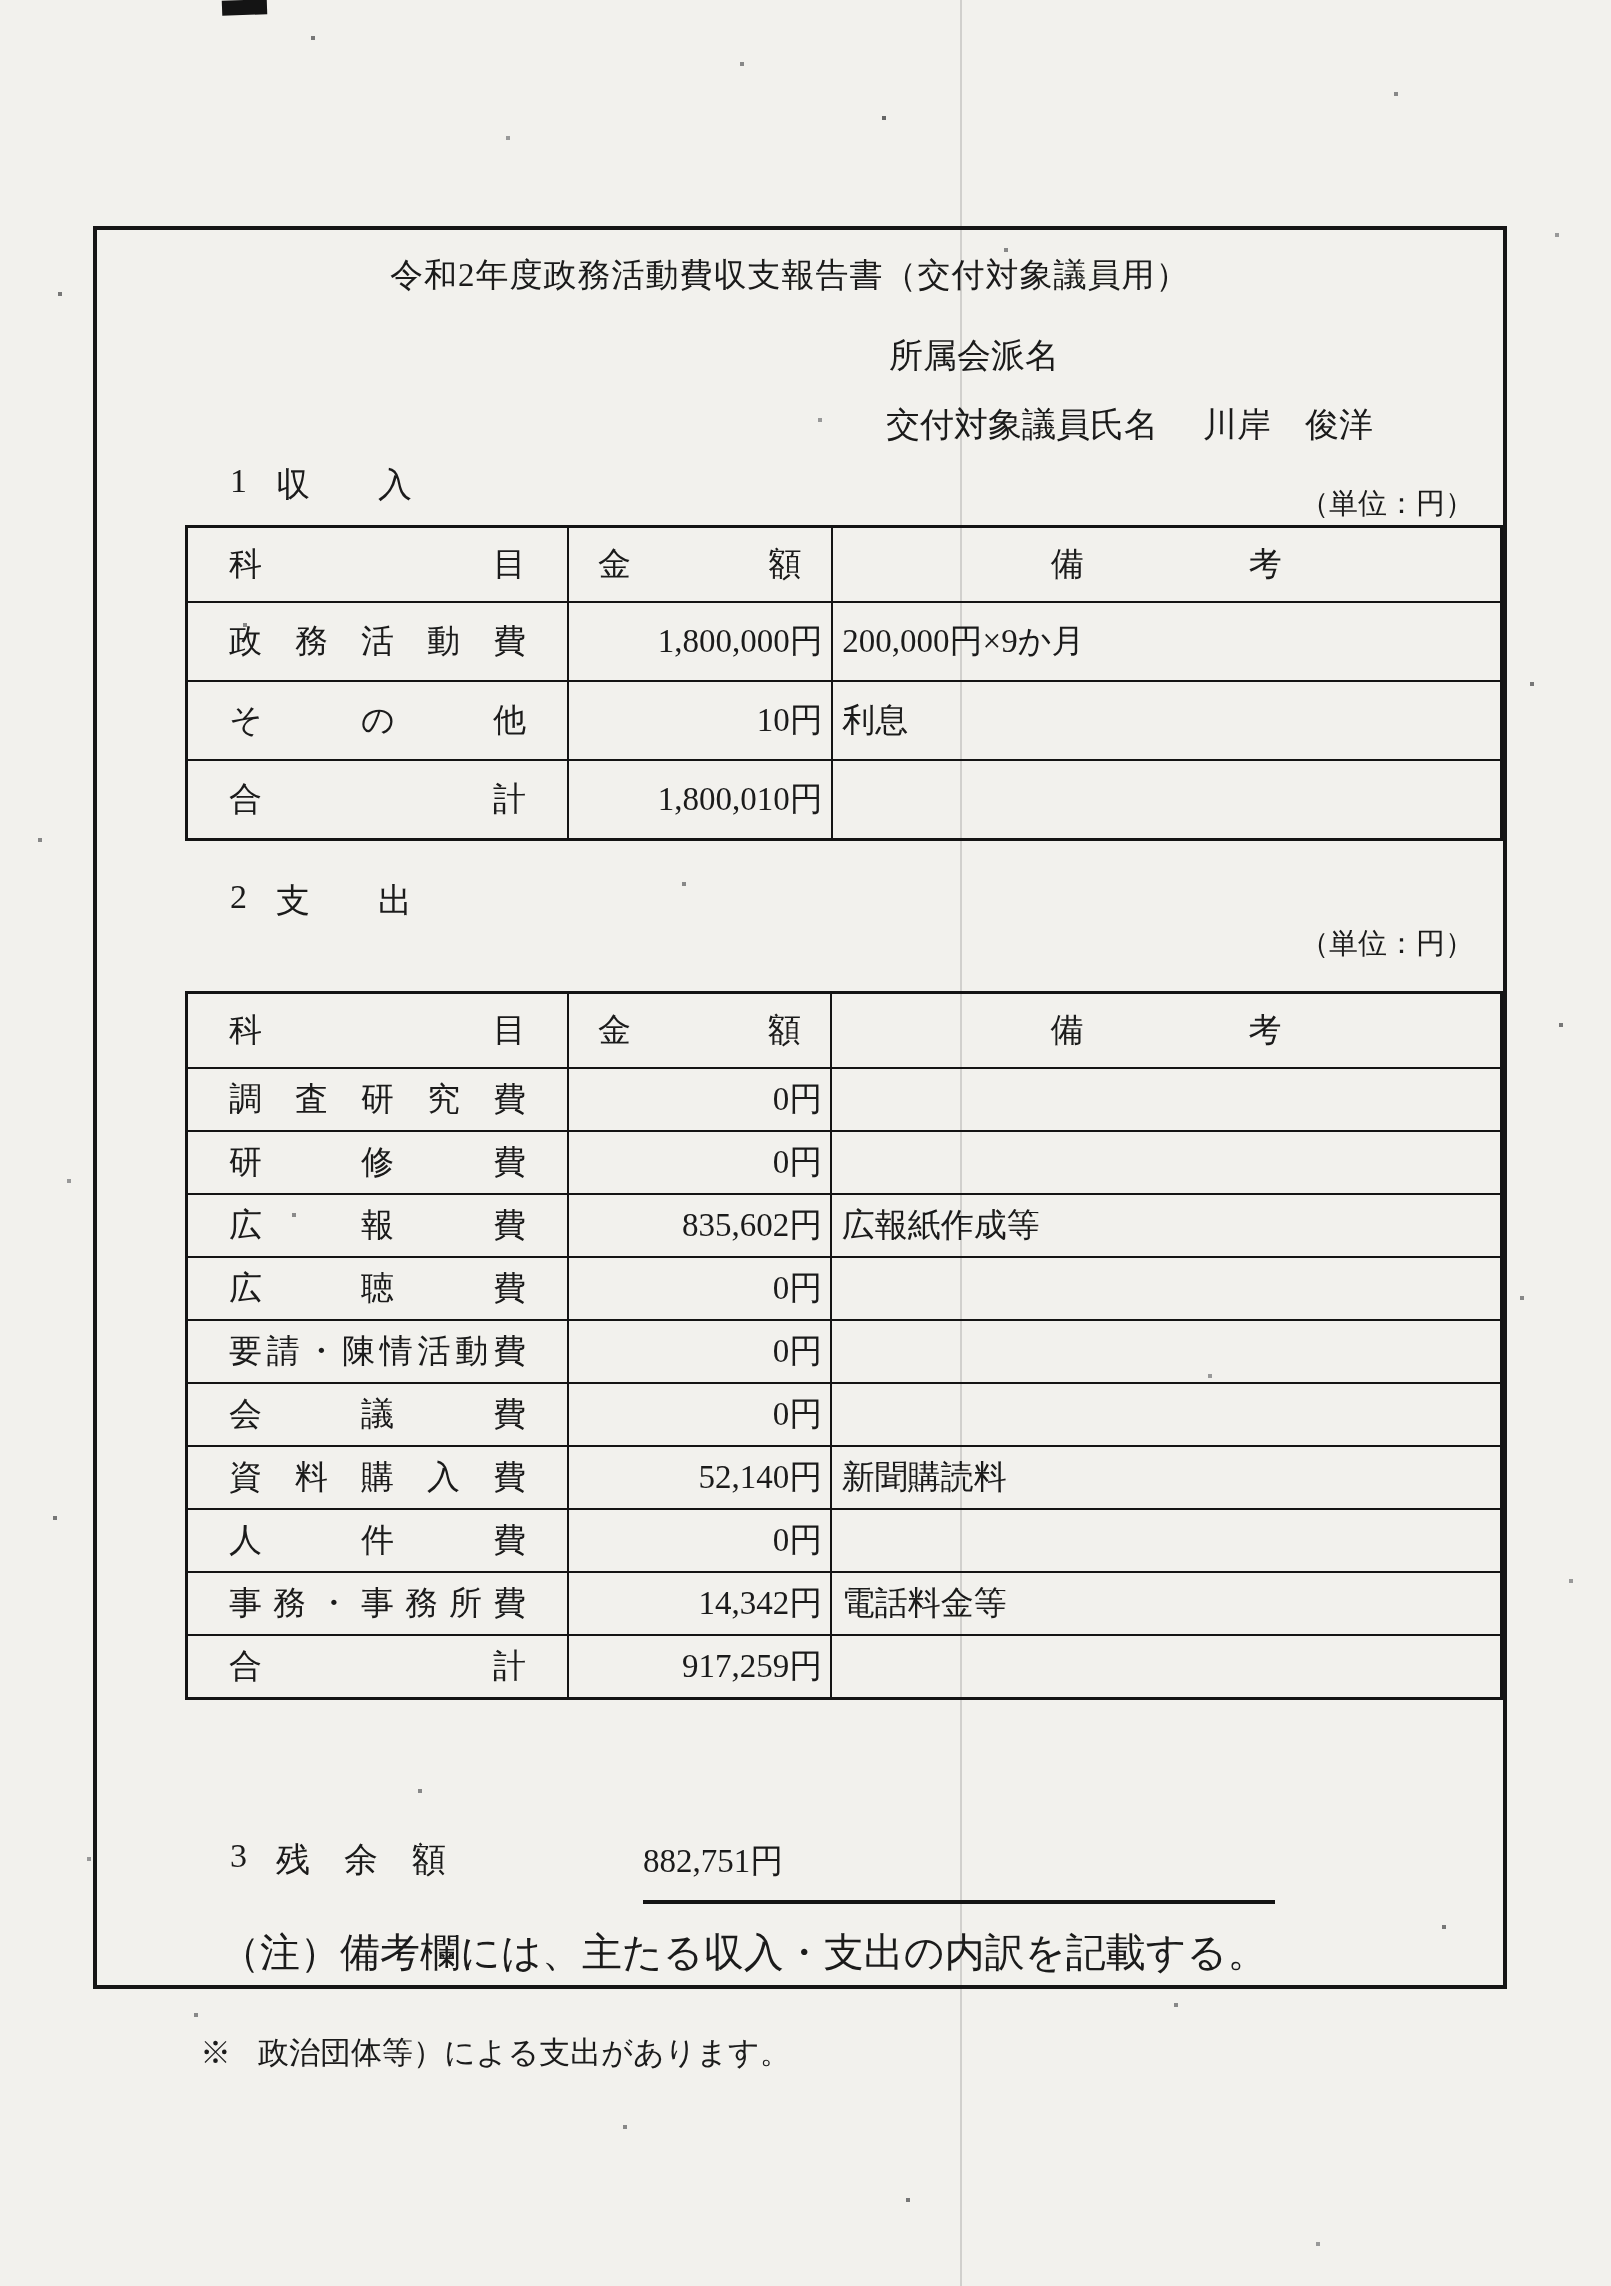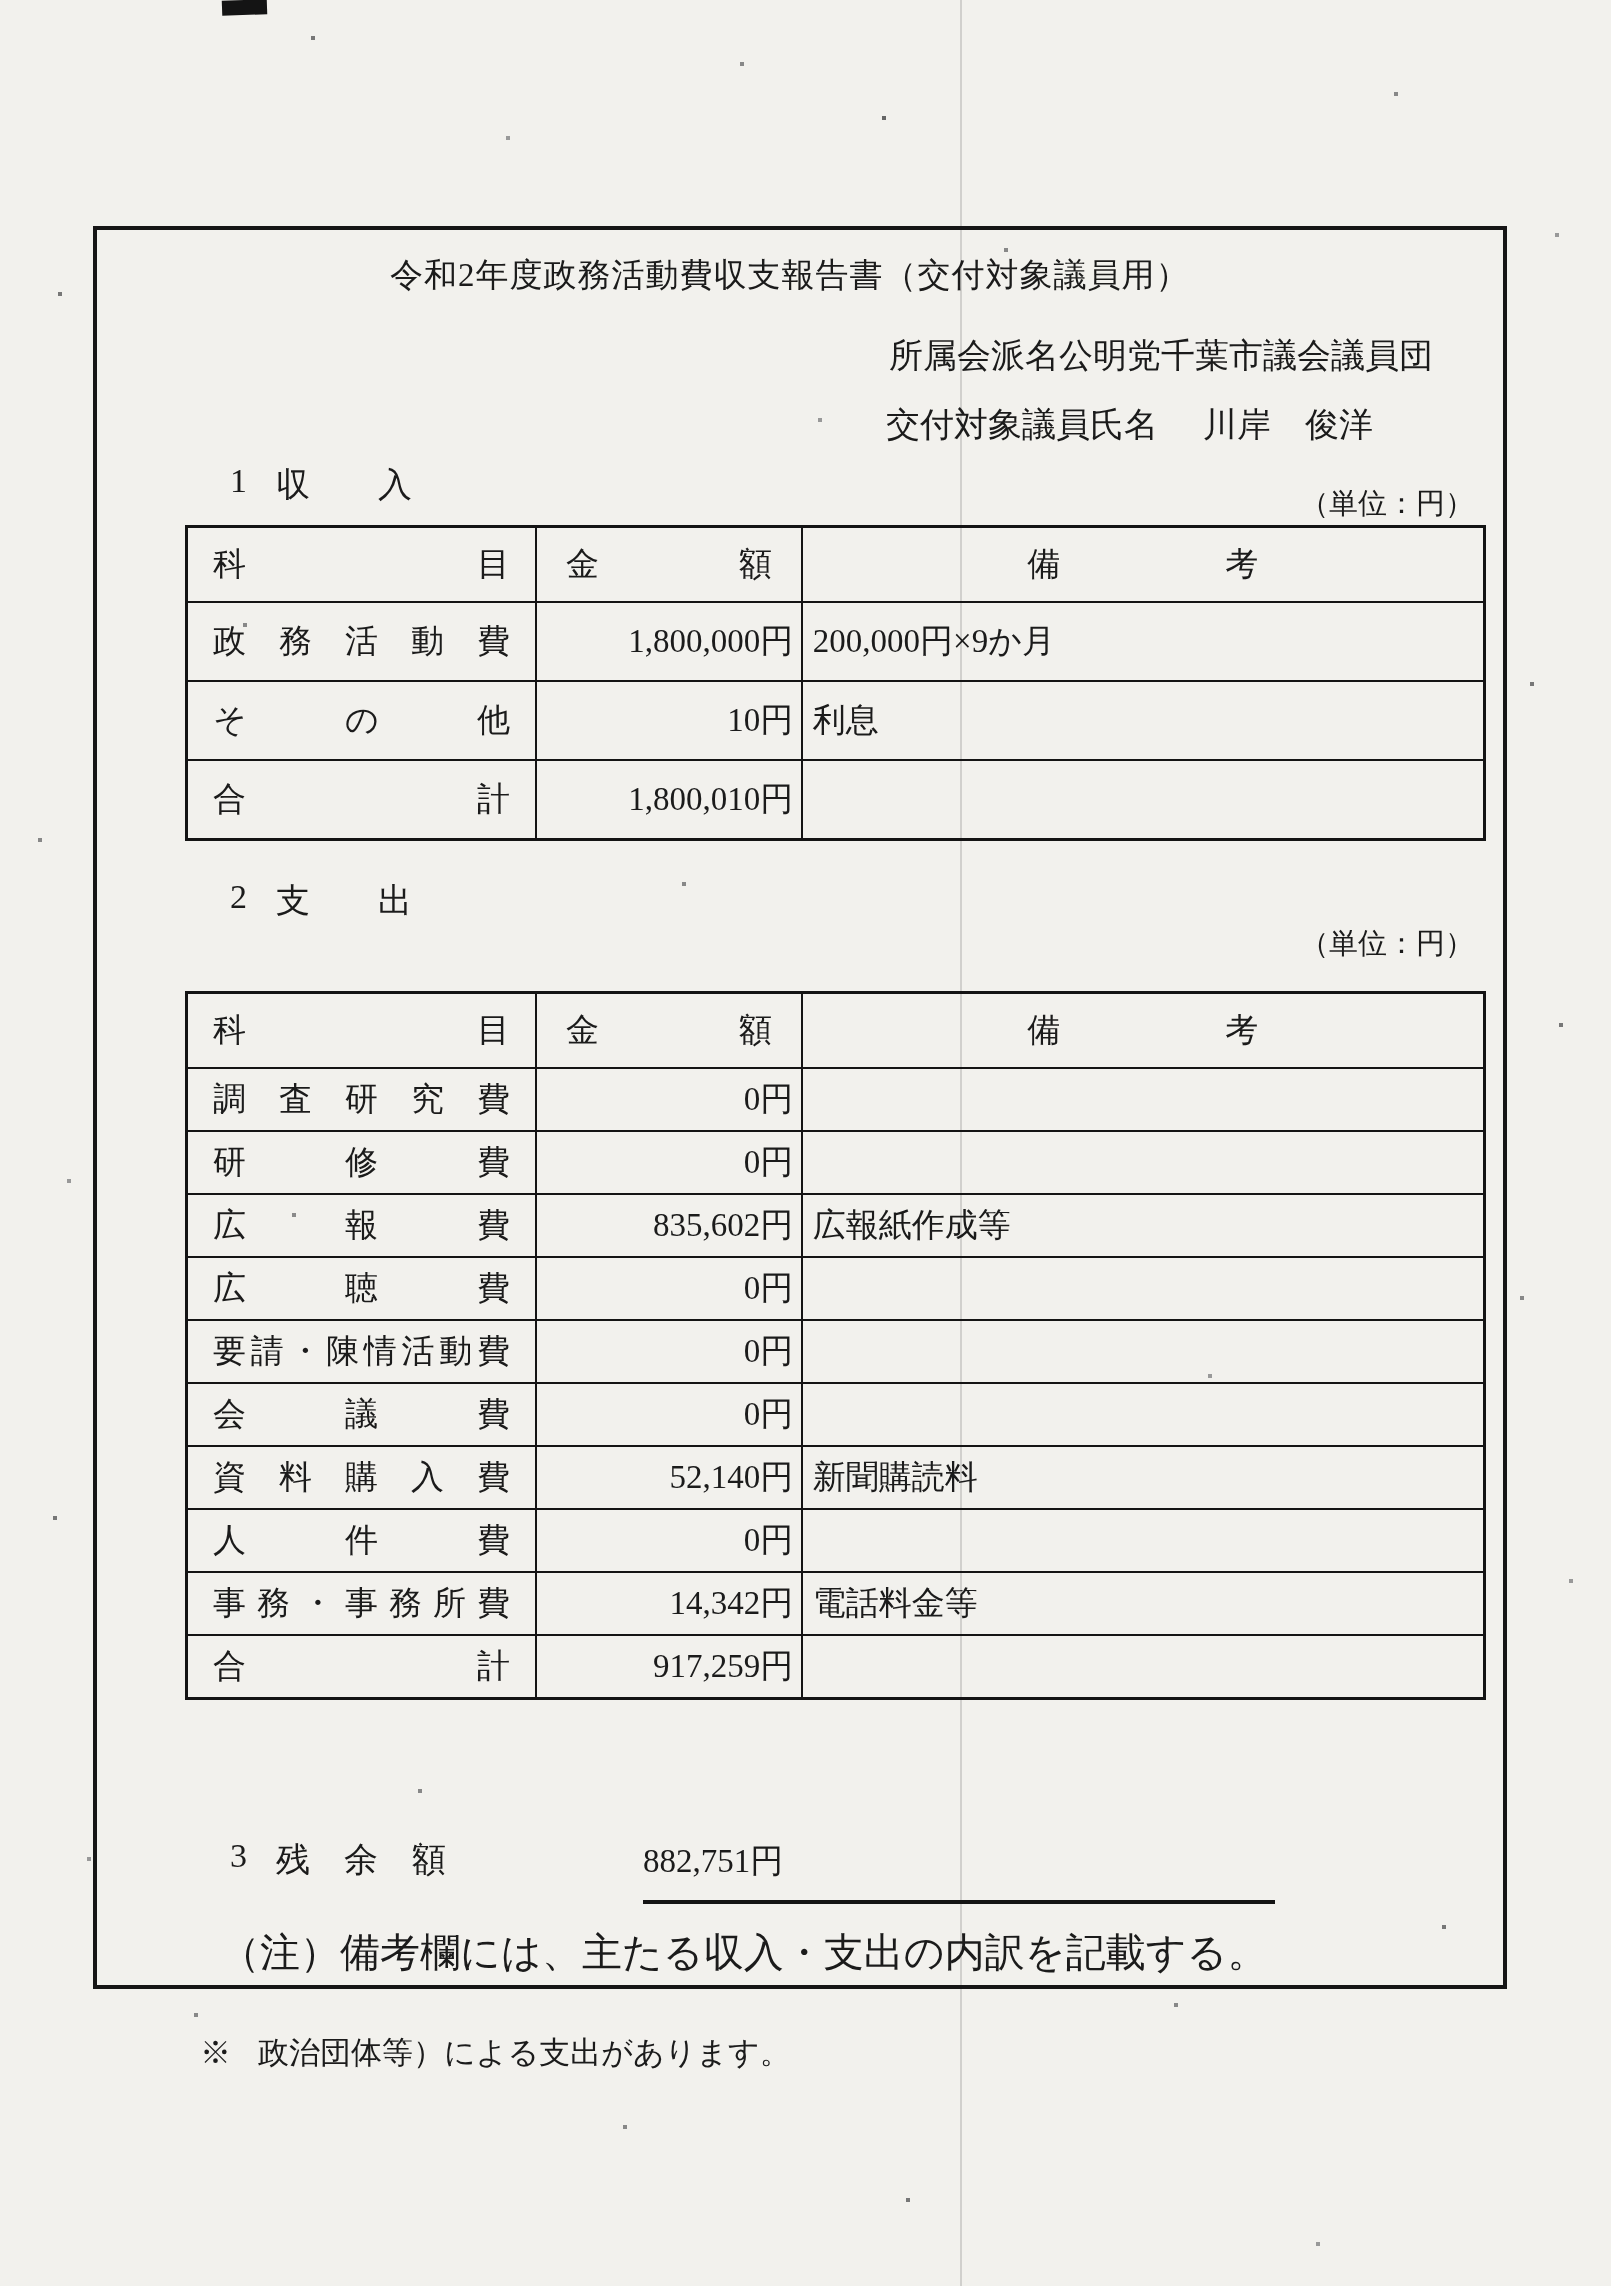--- a/index.html
+++ b/index.html
@@ -46,21 +46,21 @@
   .t1{top:295px;}
   .t2{top:761px;}
   td,th{border:2.9px solid #141414;font-size:33px;font-weight:normal;
     overflow:hidden;white-space:nowrap;}
   table{border:3.9px solid #141414;}
   .t1 tr{height:79px;}
   .t1 tr.head{height:71px;}
   .t2 tr{height:63px;}
   .t2 tr.head{height:70px;}
   .c-item{text-align:justify;text-align-last:justify;text-justify:inter-character;
-    padding:0 25px;}
+    padding:0 41px;}
   .c-amount{text-align:right;padding:0 7.8px 0 3.9px;}
   .c-remarks{text-align:left;padding:0 3.9px 0 9.8px;}
   th.c-remarks{text-align:center;padding:14px;}
   
   .balance-label{position:absolute;left:133px;top:1607px;font-size:34px;display:flex;gap:29px;white-space:nowrap;}
   .balance-amount{position:absolute;left:546px;top:1609px;width:632px;font-size:33px;}
   .balance-underline{position:absolute;left:546px;top:1670px;width:632px;height:3.9px;background:#141414;}
   .table-note{position:absolute;left:123px;top:1695px;font-size:40px;white-space:nowrap;}
   
   .footnote{position:absolute;left:200px;top:2030px;display:flex;gap:27px;
@@ -75,21 +75,20 @@
   <div class="fold-line"></div>
   <div class="ink-mark"></div>
   <div class="noise"></div>
 
   <div class="frame">
 
     <div class="title">令和2年度政務活動費収支報告書（交付対象議員用）</div>
 
     <div class="hline affiliation">
       <span>所属会派名</span>
-      <span>公明党千葉市議会議員団</span>
     </div>
 
     <div class="hline member">
       <span>交付対象議員氏名</span>
       <span>川岸　俊洋</span>
     </div>
 
     <div class="sec-label sec1">
       <span>1</span>
       <span>収　　入</span>

